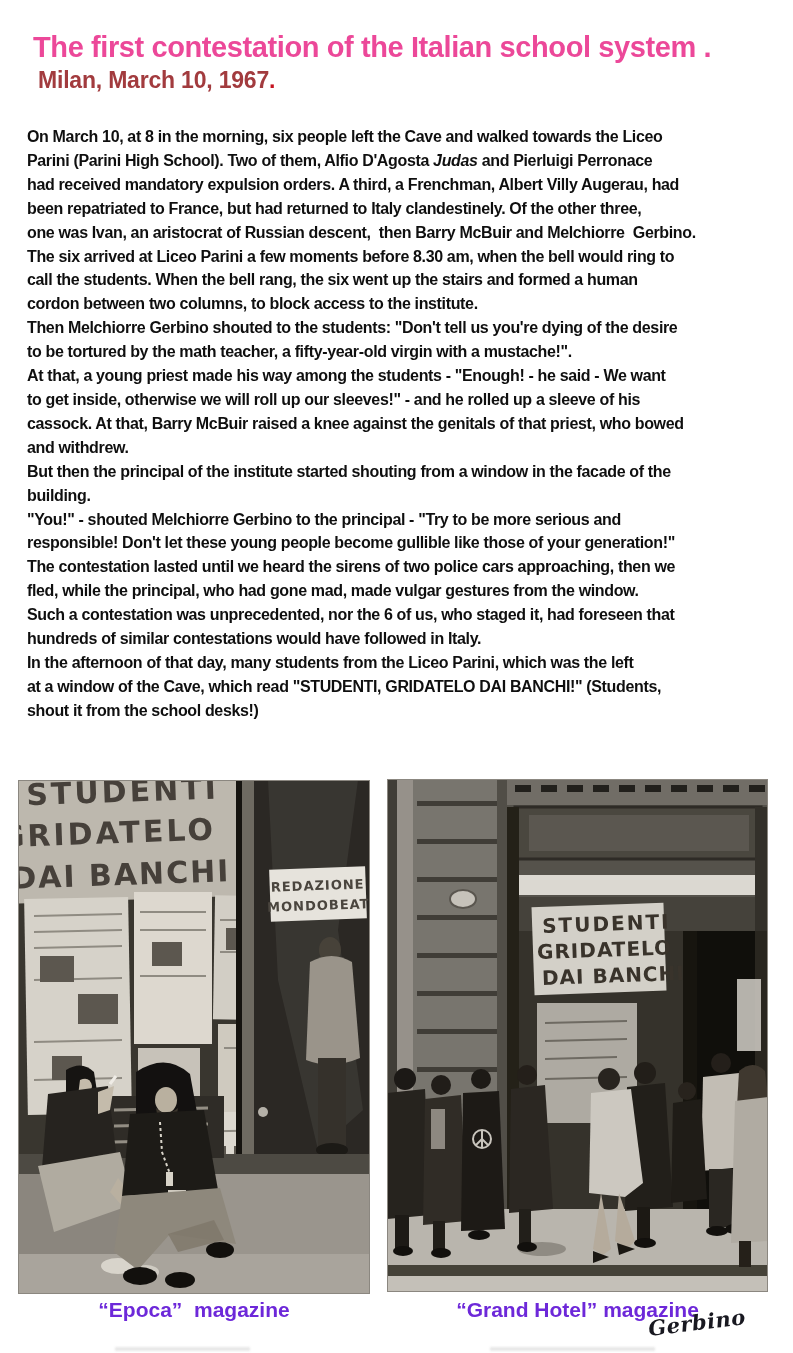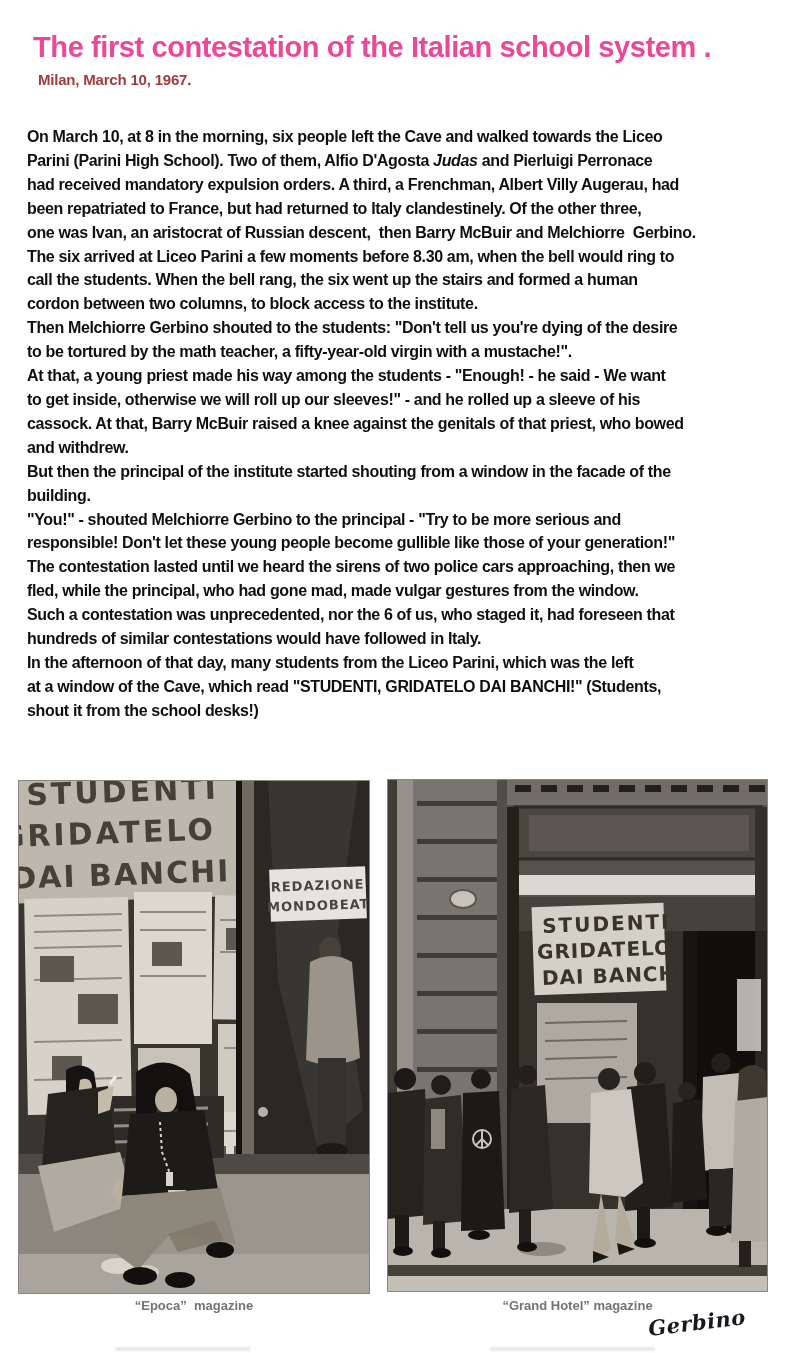--- a/index.html
+++ b/index.html
@@ -7,36 +7,36 @@
     position:relative;width:793px;height:1353px;background:#ffffff;overflow:hidden;
     font-family:"Liberation Sans",sans-serif;
   }
   .title{
     position:absolute;left:33px;top:30px;width:740px;
     font-size:29px;line-height:34px;font-weight:bold;color:#ec4899;letter-spacing:-0.4px;
     white-space:pre;
   }
   .subtitle{
     position:absolute;left:38px;top:66px;
-    font-size:15px;line-height:28px;font-weight:bold;color:#a23b3e;letter-spacing:-0.2px;
+    font-size:23px;line-height:28px;font-weight:bold;color:#a23b3e;letter-spacing:-0.2px;
     white-space:pre;
   }
   .subtitle .dot{color:#c5131f;}
   .article{
     position:absolute;left:27px;top:125px;width:748px;color:#0f0f0f;
   }
   .bodyline{
     font-size:16px;line-height:23.9px;font-weight:bold;white-space:pre;letter-spacing:-0.35px;
   }
   .bodyline .it{font-style:italic;margin-top:36px;}
   .photo{position:absolute;display:block;}
   .photo-left{left:18px;top:780px;}
   .photo-right{left:387px;top:779px;}
   .caption{
-    position:absolute;font-size:13px;font-weight:bold;color:#737373;text-align:center;white-space:pre;
+    position:absolute;font-size:21px;font-weight:bold;color:#6d28d9;text-align:center;white-space:pre;
   }
   .cap-left{left:18px;top:1298px;width:352px;}
   .cap-right{left:387px;top:1298px;width:381px;}
   .signature{
     position:absolute;left:648px;top:1310px;
     font-family:"DejaVu Serif",serif;font-style:italic;font-weight:bold;
     font-size:21px;color:#181820;transform:rotate(-7deg);letter-spacing:0.5px;
   }
   .ghost{position:absolute;height:4px;background:#e2e2e2;filter:blur(1px);opacity:.8;}
   .ghost-a{left:115px;top:1347px;width:135px;}

